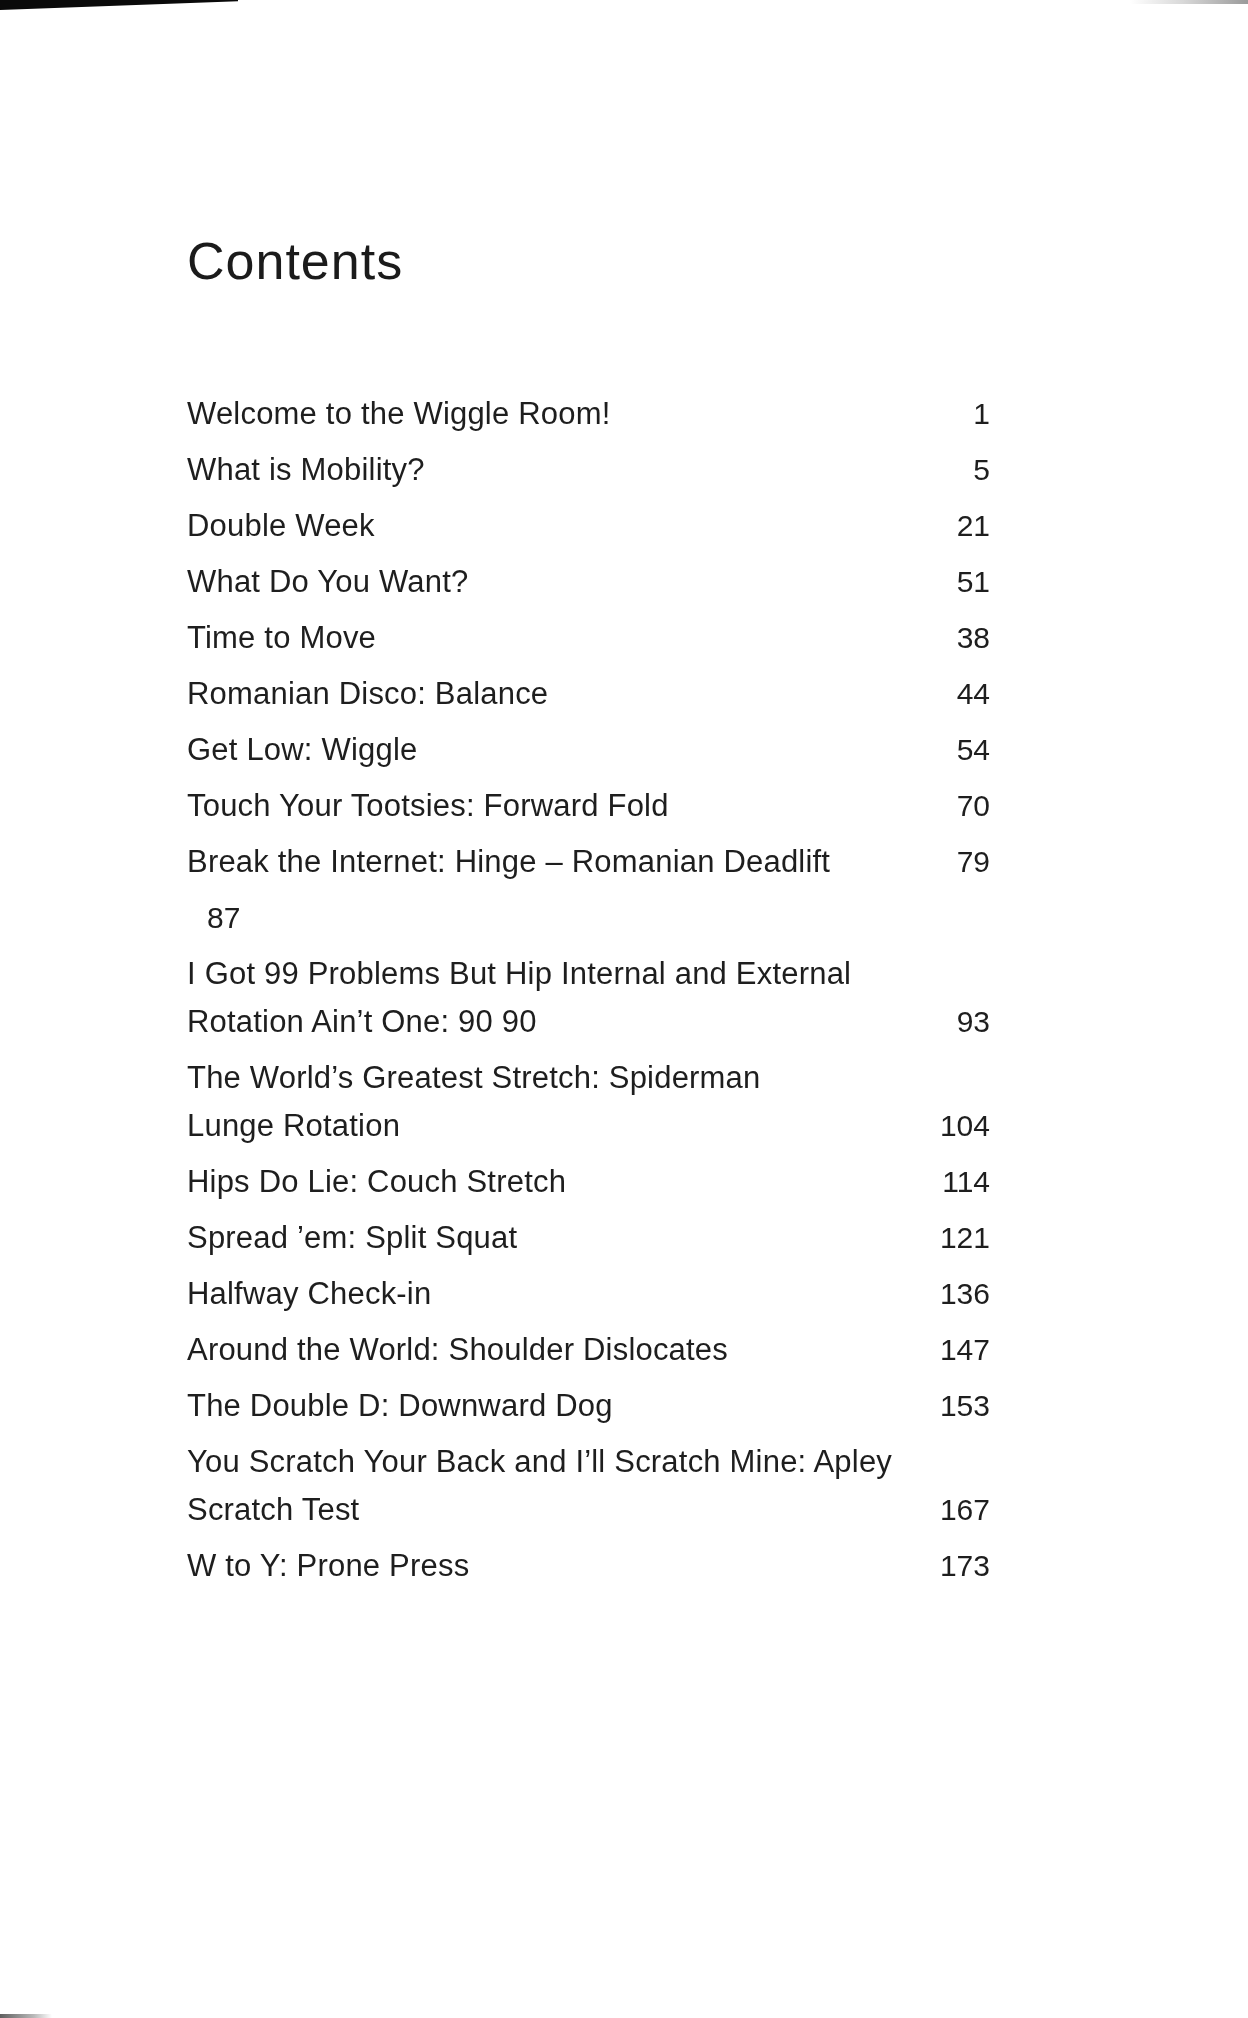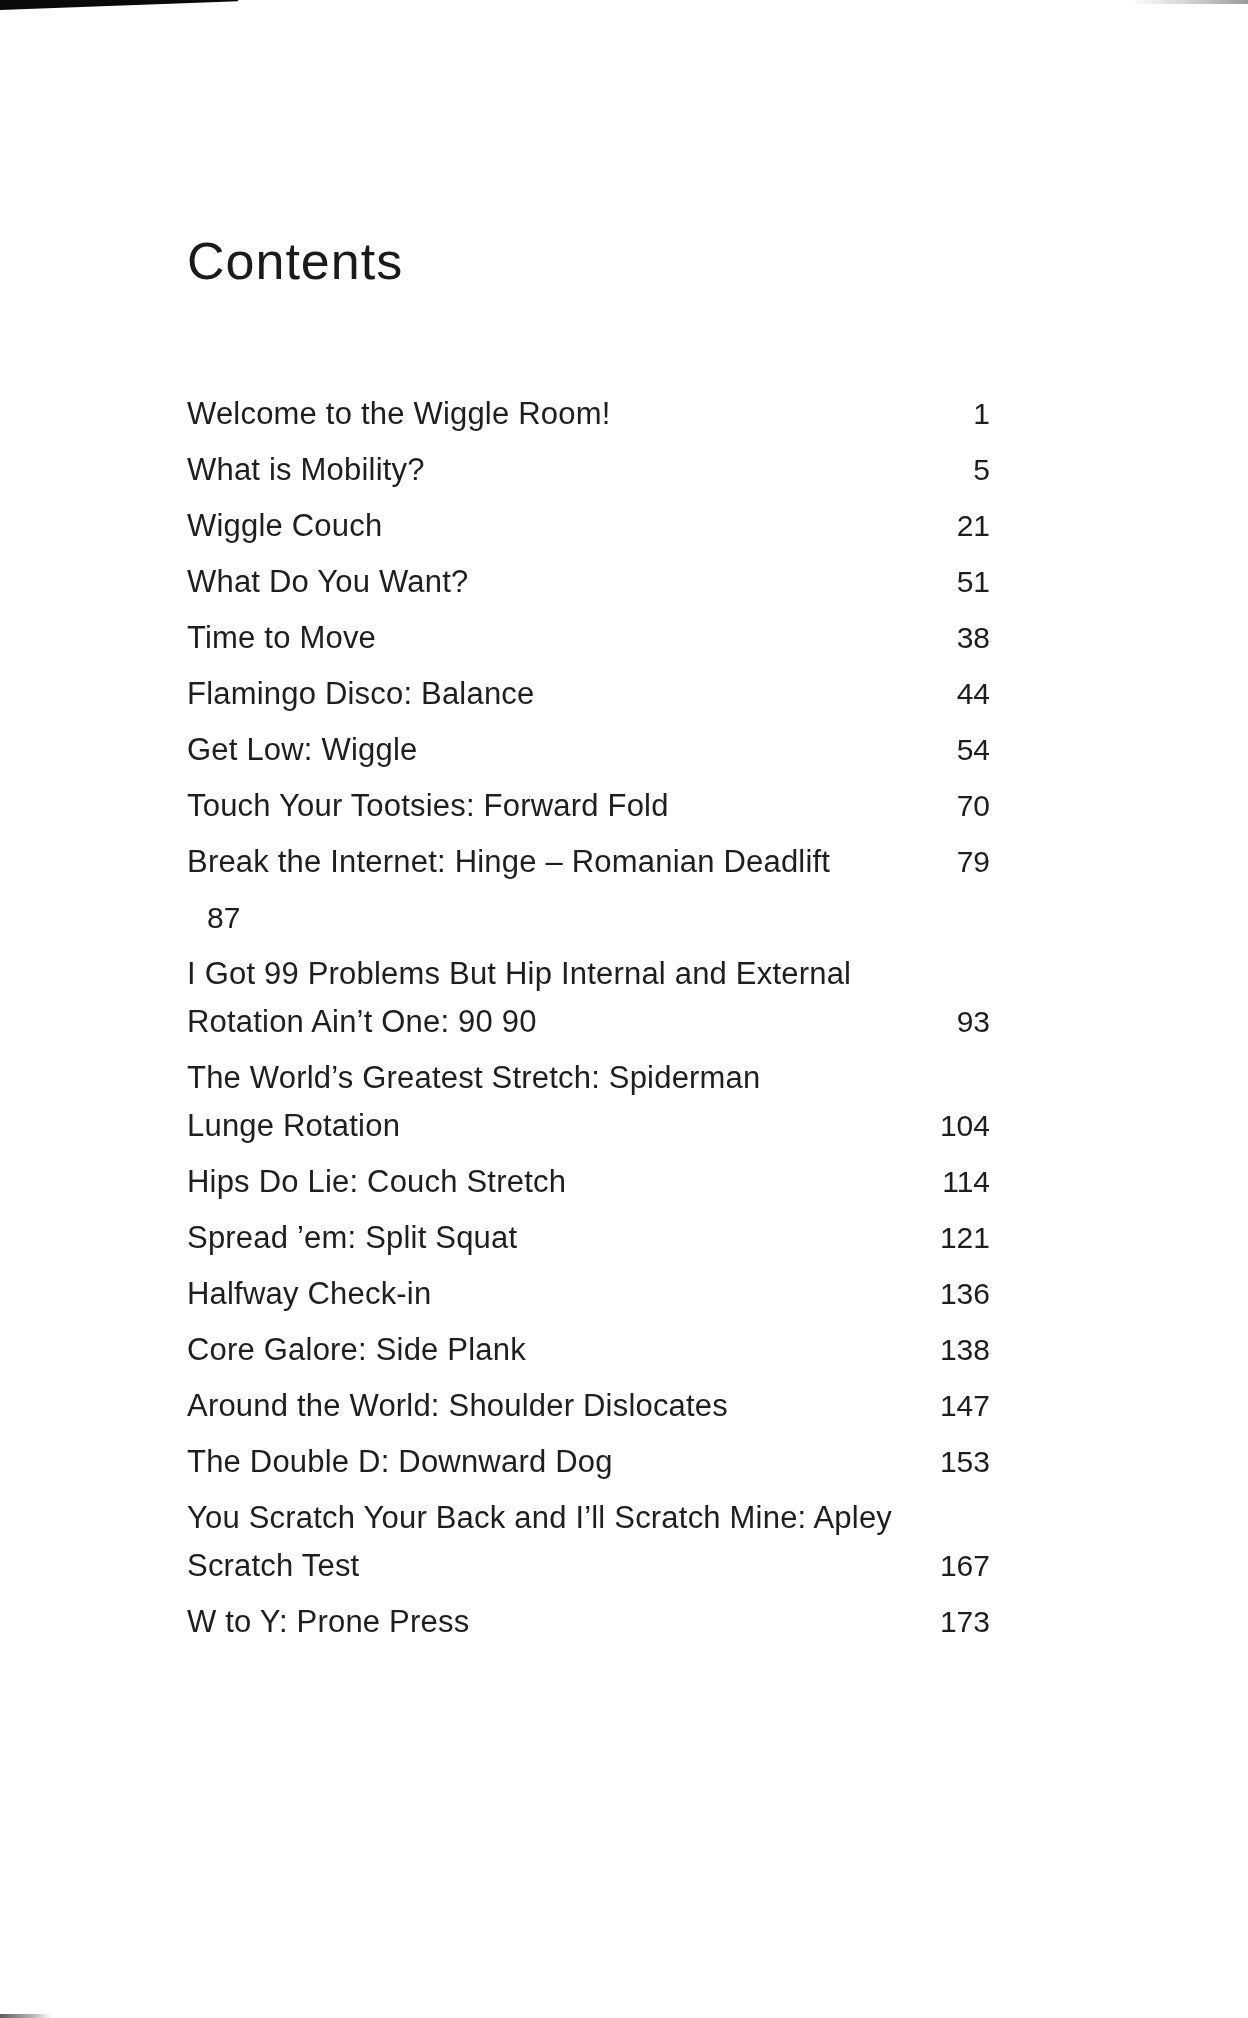--- a/index.html
+++ b/index.html
@@ -96,36 +96,36 @@
     <span class="entry-title">Welcome to the Wiggle Room!</span>
     <span class="entry-page">1</span>
   </div>
 
   <div class="toc-row">
     <span class="entry-title">What is Mobility?</span>
     <span class="entry-page">5</span>
   </div>
 
   <div class="toc-row">
-    <span class="entry-title">Wiggle Couch</span>
+    <span class="entry-title">Double Week</span>
     <span class="entry-page">21</span>
   </div>
 
   <div class="toc-row">
     <span class="entry-title">What Do You Want?</span>
     <span class="entry-page">51</span>
   </div>
 
   <div class="toc-row">
     <span class="entry-title">Time to Move</span>
     <span class="entry-page">38</span>
   </div>
 
   <div class="toc-row">
-    <span class="entry-title">Flamingo Disco: Balance</span>
+    <span class="entry-title">Romanian Disco: Balance</span>
     <span class="entry-page">44</span>
   </div>
 
   <div class="toc-row">
     <span class="entry-title">Get Low: Wiggle</span>
     <span class="entry-page">54</span>
   </div>
 
   <div class="toc-row">
     <span class="entry-title">Touch Your Tootsies: Forward Fold</span>
@@ -162,24 +162,20 @@
     <span class="entry-title">Spread ’em: Split Squat</span>
     <span class="entry-page">121</span>
   </div>
 
 
   <div class="toc-row">
     <span class="entry-title">Halfway Check-in</span>
     <span class="entry-page">136</span>
   </div>
 
-  <div class="toc-row">
-    <span class="entry-title">Core Galore: Side Plank</span>
-    <span class="entry-page">138</span>
-  </div>
 
   <div class="toc-row">
     <span class="entry-title">Around the World: Shoulder Dislocates</span>
     <span class="entry-page">147</span>
   </div>
 
   <div class="toc-row">
     <span class="entry-title">The Double D: Downward Dog</span>
     <span class="entry-page">153</span>
   </div>

